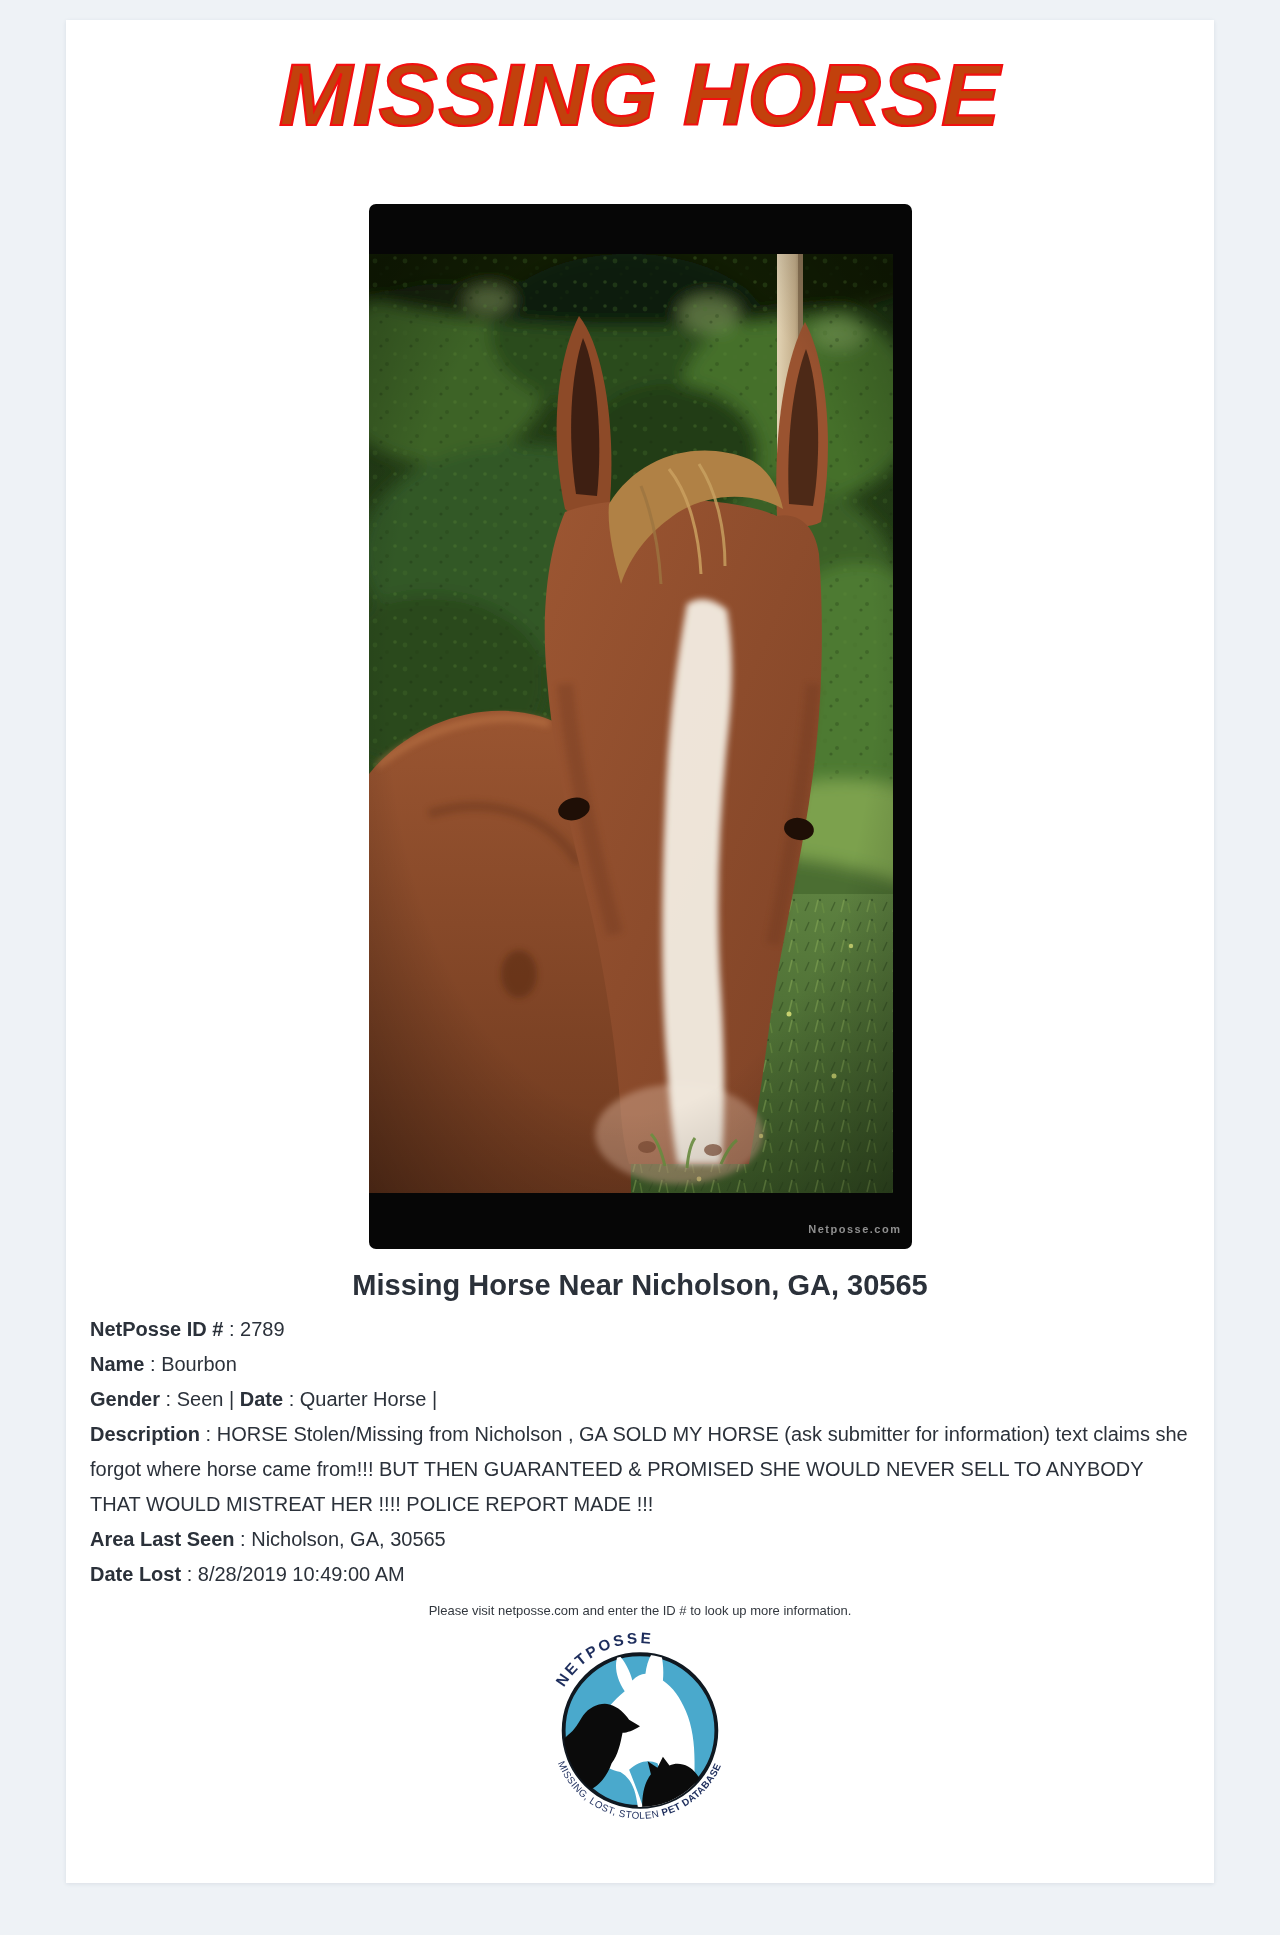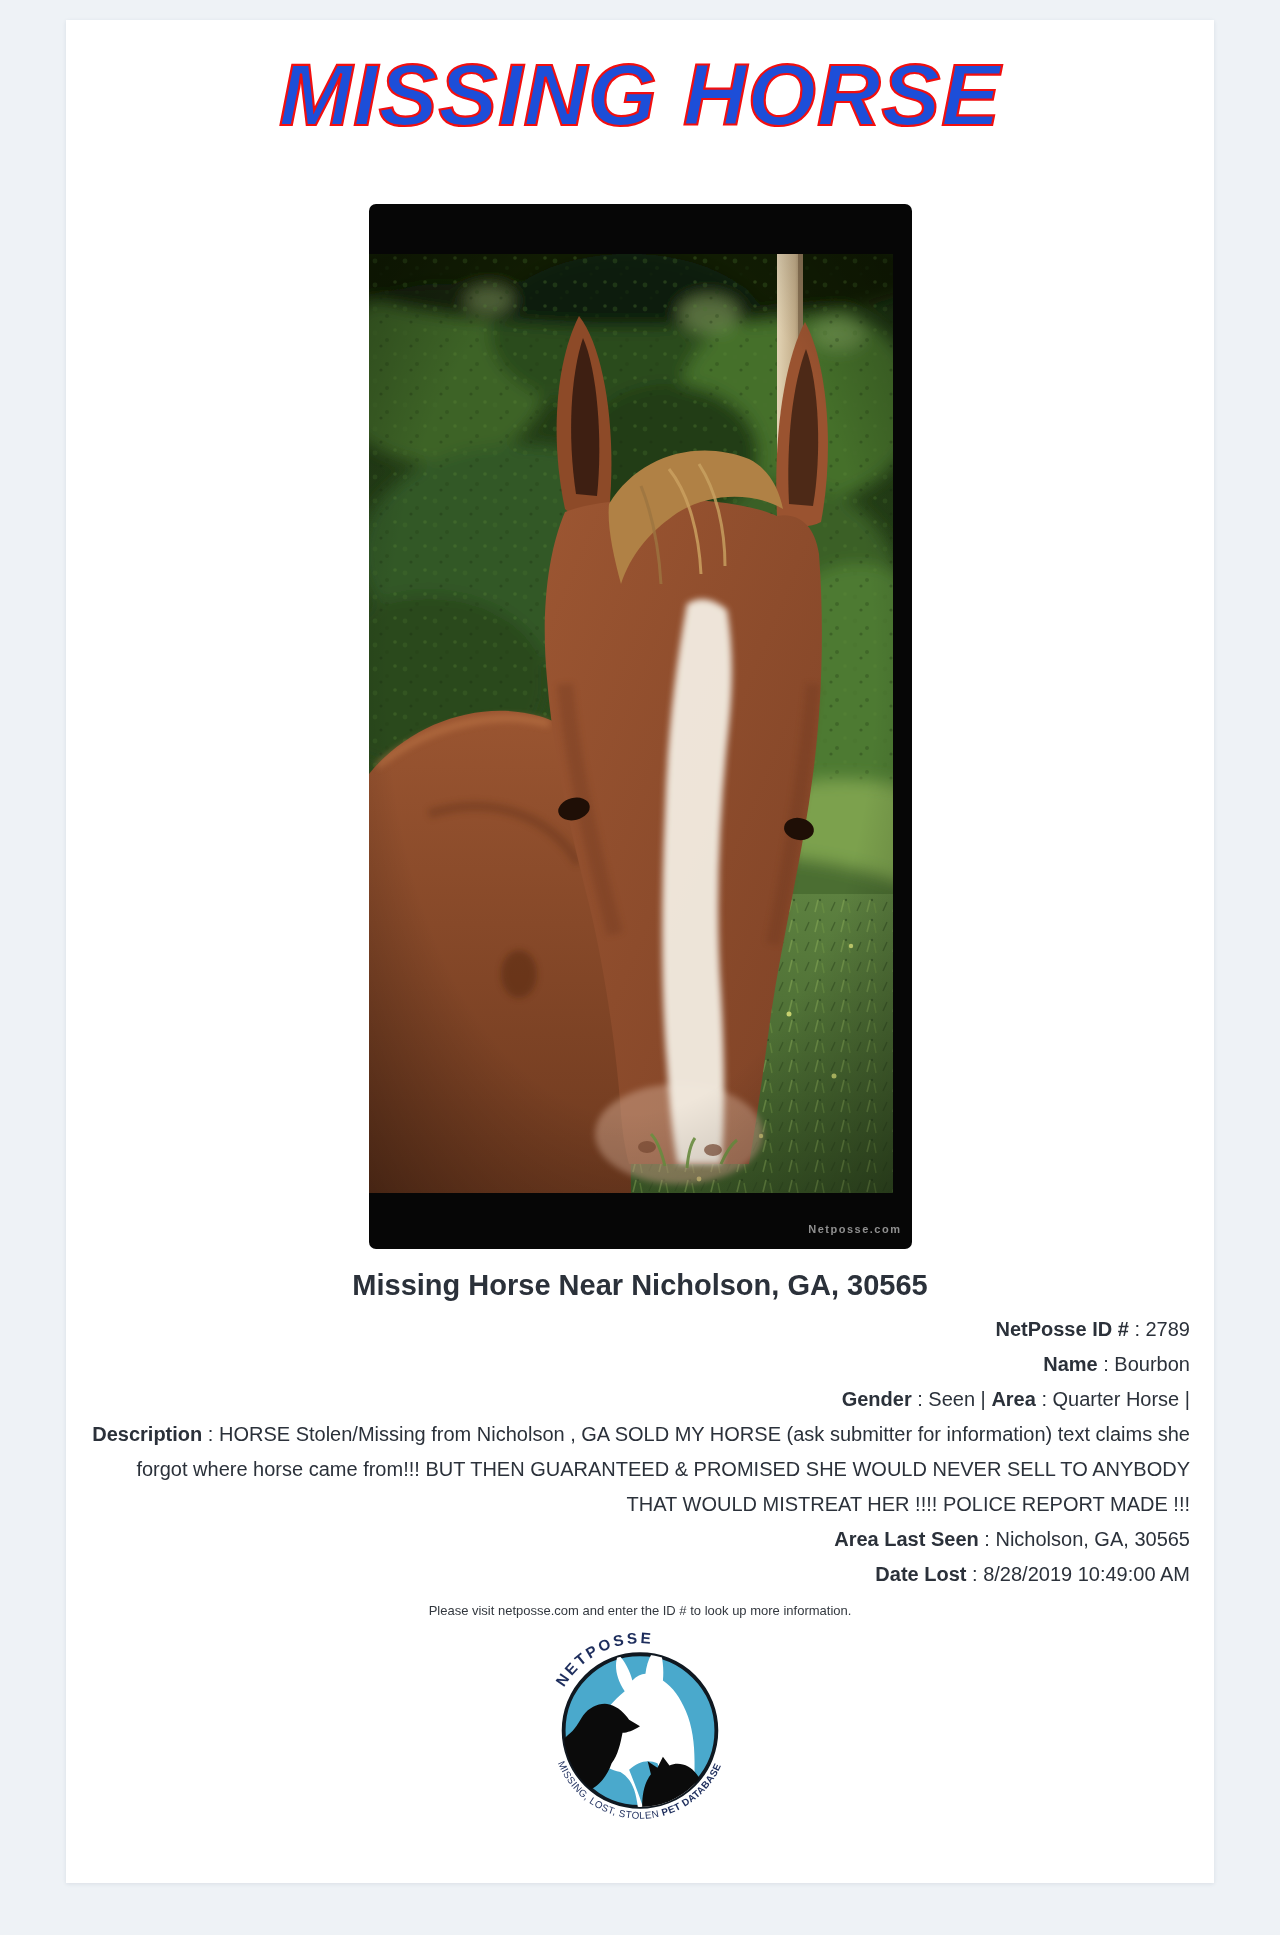--- a/index.html
+++ b/index.html
@@ -10,38 +10,38 @@
   }
   .page{position:relative;width:1280px;height:1935px;overflow:hidden;background:#eef2f6;}
   .card{
     position:absolute;left:66px;top:20px;width:1148px;height:1863px;
     background:#ffffff;overflow:hidden;
     box-shadow:0 1px 4px rgba(40,60,90,.10);
   }
   .title{
     margin:28px 0 0;text-align:center;
     font-size:88px;line-height:94px;font-weight:700;font-style:italic;
-    color:#1d4ed8;-webkit-text-stroke:2.2px #f20f0f;letter-spacing:1px;
+    color:#c2410c;-webkit-text-stroke:2.2px #f20f0f;letter-spacing:1px;
     white-space:nowrap;
   }
   .photo{
     position:relative;width:524px;height:1045px;margin:62px auto 0;
     background:#060606;border-radius:7px;overflow:hidden;padding-left:19px;
   }
   .photo .scene{position:absolute;left:0;top:50px;display:block;}
   .watermark{
     position:absolute;right:10px;bottom:14px;
     font-size:11px;font-weight:700;letter-spacing:1.5px;color:#8f8f8f;
   }
   .heading{
     margin:17px 0 8px;text-align:center;
     font-size:29px;line-height:38px;font-weight:700;color:#2b313a;
   }
   .details{
-    width:1100px;margin:6px auto 0;text-align:right;
+    width:1100px;margin:6px auto 0;text-align:left;
     font-size:20px;line-height:35px;color:#2b313a;
   }
   .details strong{font-weight:700;}
   .note{margin:11px 0 0;text-align:center;font-size:13px;color:#33383f;}
   .logo-wrap{margin:12px 0 0;text-align:center;}
   .logo{width:240px;height:199px;}
 </style>
 </head>
 <body>
 
@@ -177,21 +177,21 @@
         <rect x="0" y="0" width="524" height="939" fill="url(#vignette)"></rect>
       </svg>
       <span class="watermark">Netposse.com</span>
     </div>
 
     <h2 class="heading">Missing Horse Near Nicholson, GA, 30565</h2>
 
     <div class="details">
       <div><strong>NetPosse ID #</strong><span> : 2789</span></div>
       <div><strong>Name</strong><span> : Bourbon</span></div>
-      <div><strong>Gender</strong><span> : Seen | </span><strong>Area</strong><span> : Quarter Horse |</span></div>
+      <div><strong>Gender</strong><span> : Seen | </span><strong>Date</strong><span> : Quarter Horse |</span></div>
       <div><strong>Description</strong><span> : HORSE Stolen/Missing from Nicholson , GA SOLD MY HORSE (ask submitter for information) text claims she forgot where horse came from!!! BUT THEN GUARANTEED &amp; PROMISED SHE WOULD NEVER SELL TO ANYBODY THAT WOULD MISTREAT HER !!!! POLICE REPORT MADE !!!</span></div>
       <div><strong>Area Last Seen</strong><span> : Nicholson, GA, 30565</span></div>
       <div><strong>Date Lost</strong><span> : 8/28/2019 10:49:00 AM</span></div>
     </div>
 
     <div class="note">Please visit netposse.com and enter the ID # to look up more information.</div>
 
     <div class="logo-wrap">
       <svg class="logo" viewBox="0 0 220 182">
         <defs>

